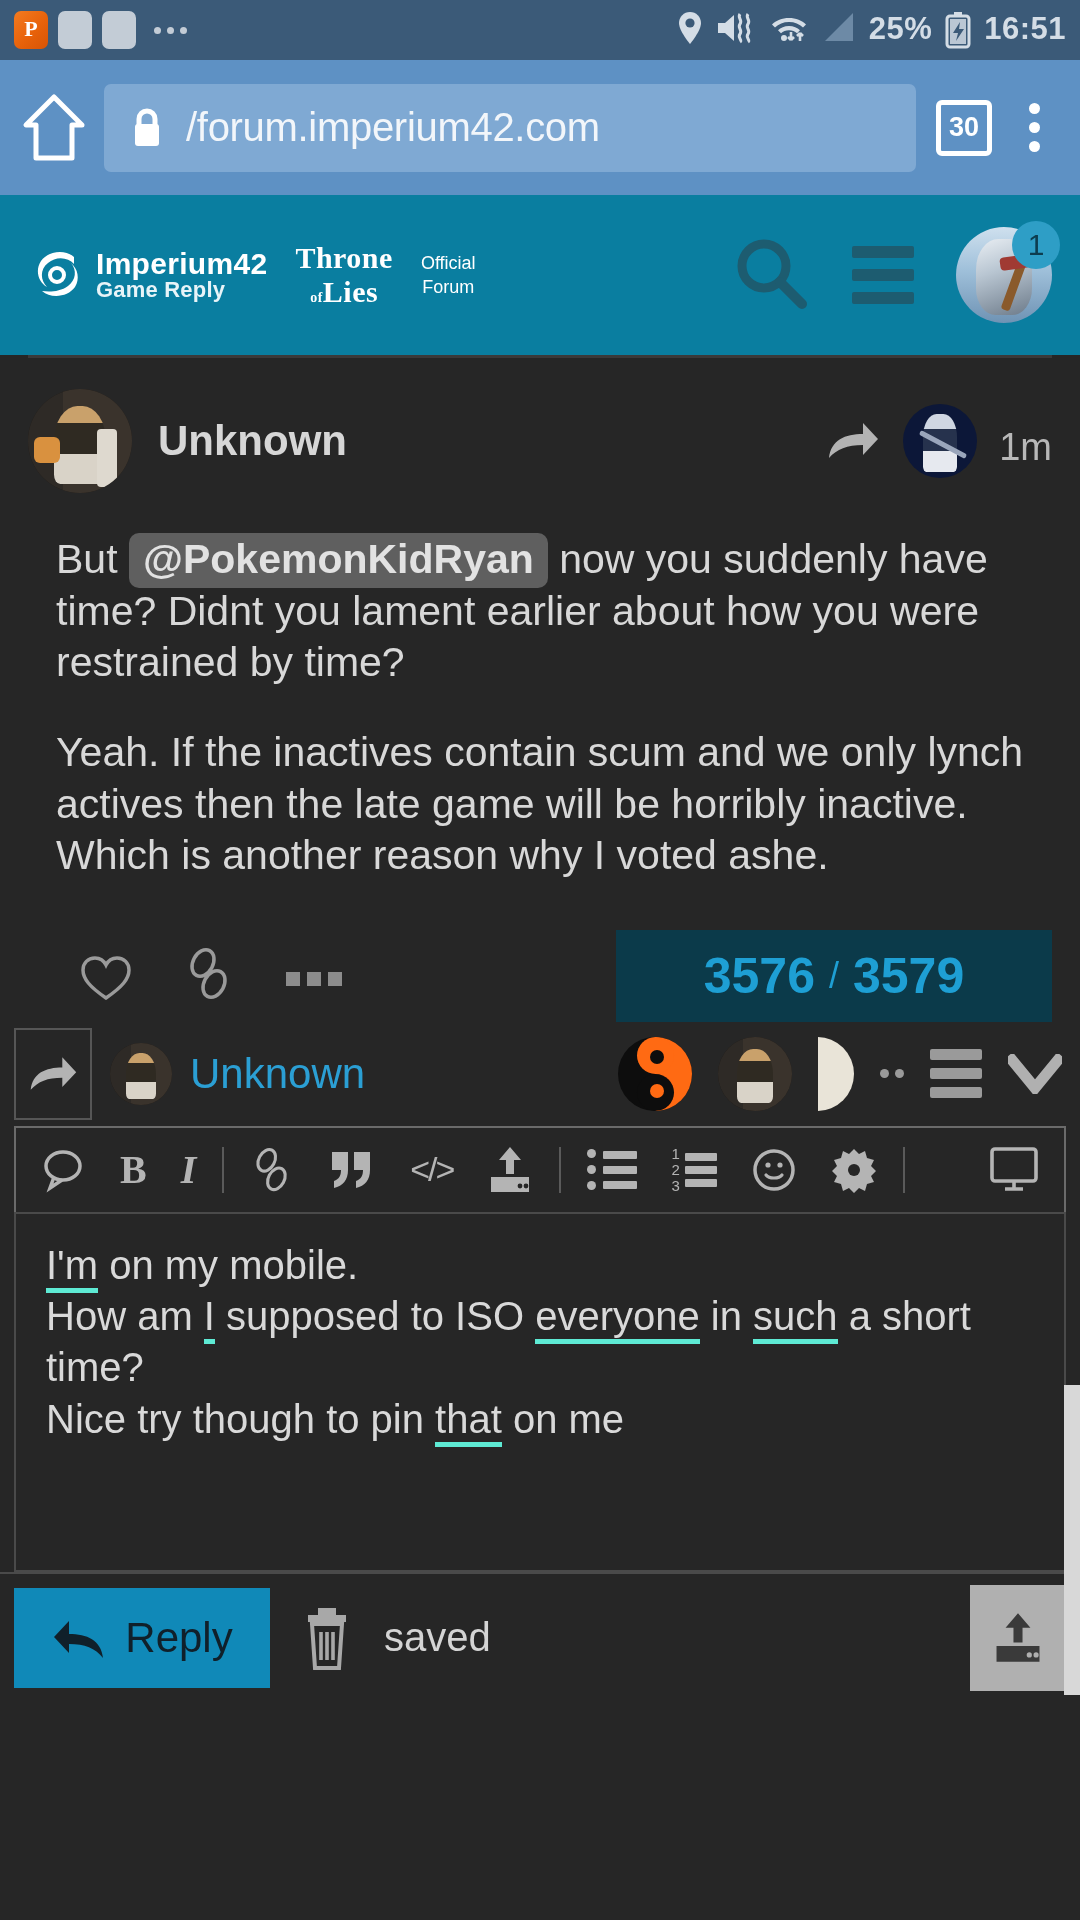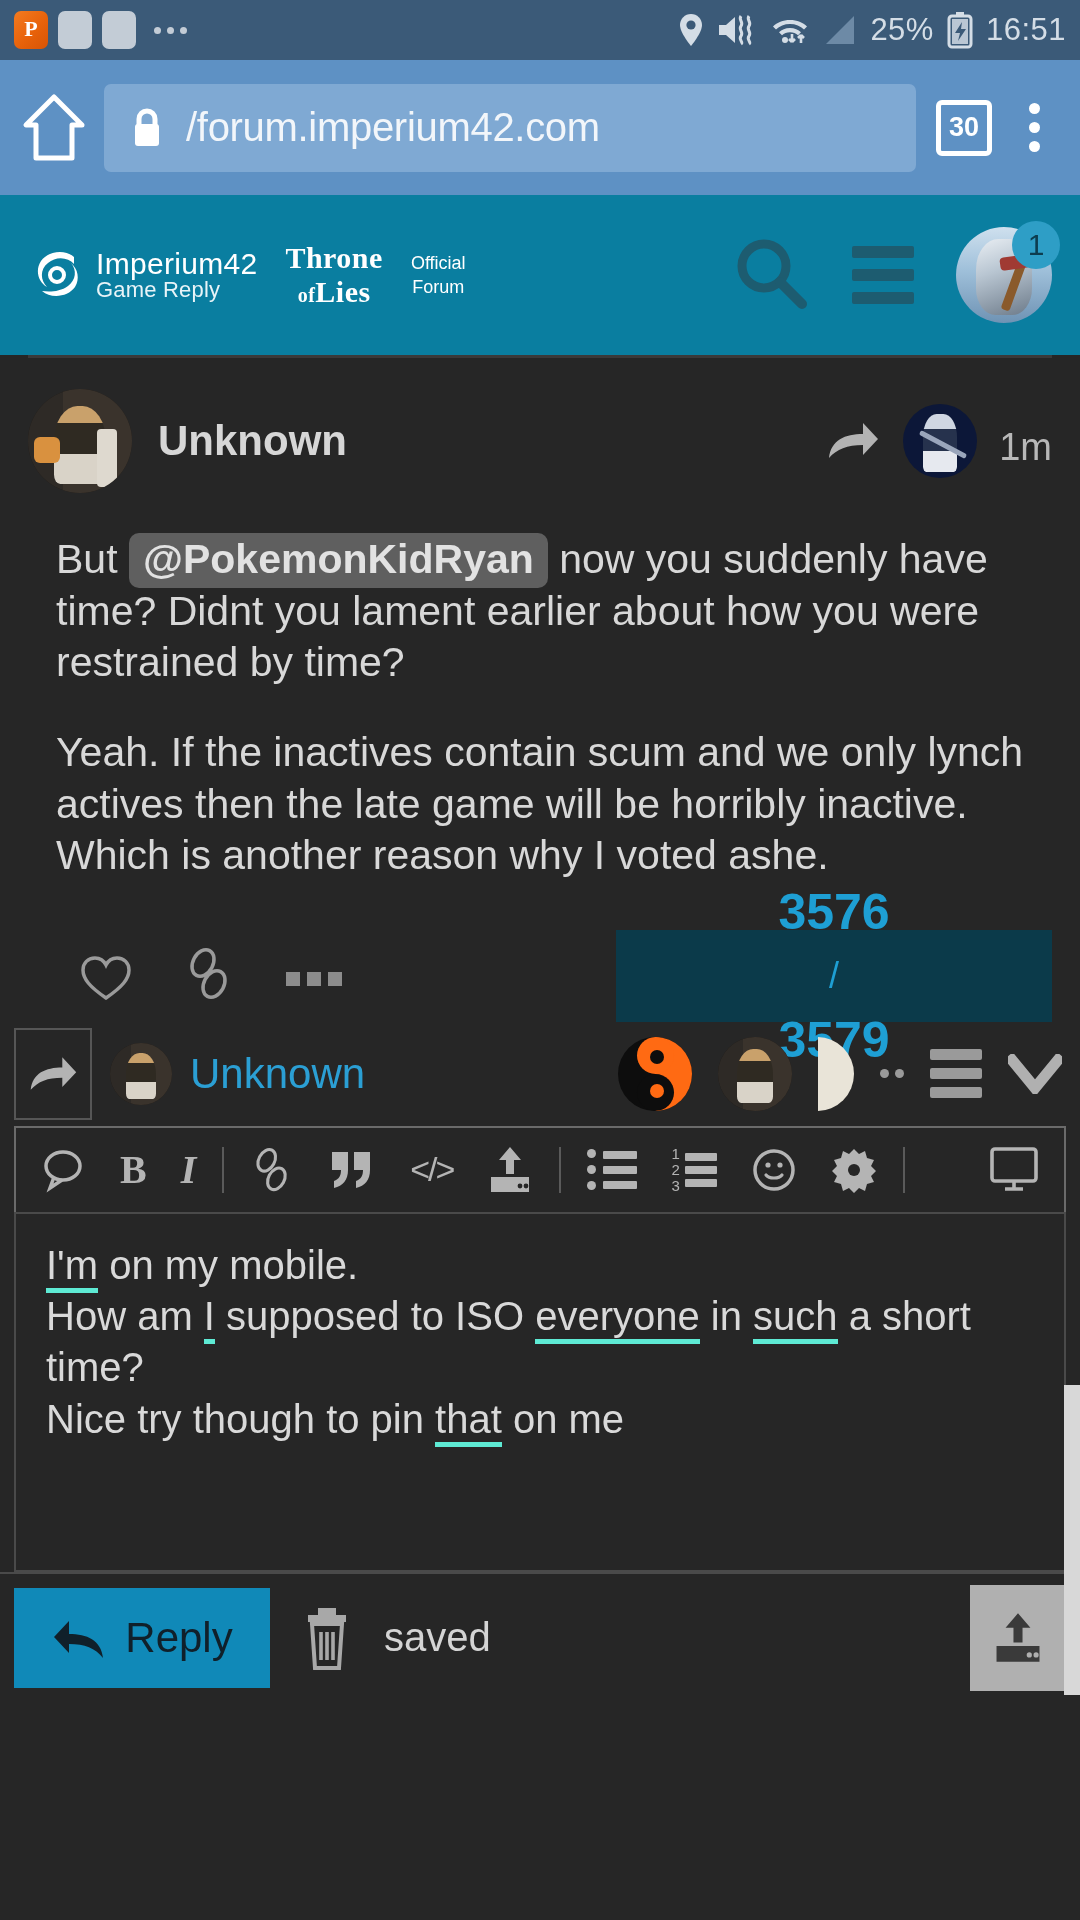--- a/index.html
+++ b/index.html
@@ -24,21 +24,21 @@
     position:relative; overflow:hidden;
   }
   .sb-app-icon::after{
     content:"P"; position:absolute; left:0; right:0; top:50%;
     transform:translateY(-52%); text-align:center;
     font:700 22px "Liberation Serif", serif; color:#fff;
   }
   .sb-blank { width:34px; height:38px; border-radius:7px; background:#c3ccd6; }
   .sb-dots { display:flex; gap:6px; margin-left:8px; }
   .sb-dots i { width:7px; height:7px; border-radius:50%; background:#c3ccd6; display:block; }
-  .sb-right { margin-left:auto; display:flex; align-items:center; gap:13px; }
+  .sb-right { margin-left:auto; display:flex; align-items:flex-start; gap:13px;font-weight:bold; }
   .sb-pct { font-size:31px; letter-spacing:0.5px; color:#d4dde6; }
   .sb-time { font-size:31px; letter-spacing:0.5px; color:#d4dde6; }
   .ic { display:block; }
 
   
   .urlbar {
     height:135px; background:#5e91c4; flex:none;
     display:flex; align-items:center; padding:0 18px; gap:14px;justify-content:center;
   }
   .home-btn { width:72px; display:flex; justify-content:center; align-items:center; }
@@ -57,28 +57,28 @@
   }
   .kebab { width:56px; display:flex; flex-direction:column; align-items:center; gap:8px; flex:none; }
   .kebab i { width:11px; height:11px; border-radius:50%; background:#fff; display:block; }
 
   
   .forum-header {
     height:160px; background:#0a7ea0; flex:none;
     display:flex; align-items:center; padding:0 28px; gap:20px;
   }
   .brand { display:flex; align-items:center; gap:28px; }
-  .brand-i42 { display:flex; align-items:center; gap:12px; }
+  .brand-i42 { display:flex; align-items:center; gap:12px;font-weight:bold; }
   .i42-txt { line-height:1.0; }
   .i42-name { color:#fff; font-size:30px; letter-spacing:0.3px; }
   .i42-sub  { color:#e8f4f8; font-size:22px; letter-spacing:0.2px; }
   .tol { text-align:center; line-height:0.98; position:relative; }
   .tol-1 { color:#fff; font:700 30px "Liberation Serif", serif; letter-spacing:0.5px; }
   .tol-2 { color:#fff; font:700 30px "Liberation Serif", serif; letter-spacing:0.5px; }
-  .tol-2 small { font-size:20px; }
+  .tol-2 small { font-size:14px; }
   .official { color:#fff; font-size:18px; font-weight:400; line-height:1.35; text-align:center; }
   .hdr-right { margin-left:auto; display:flex; align-items:center; gap:42px; }
   .hamb { display:flex; flex-direction:column; gap:11px; }
   .hamb i { width:62px; height:12px; background:#1d5c70; border-radius:2px; display:block; }
   .hdr-avatar-wrap { position:relative; width:96px; height:96px; }
   .hdr-avatar {
     width:96px; height:96px; border-radius:50%; overflow:hidden;
     background:linear-gradient(180deg,#cfe0ee 0%,#9fc0da 45%,#6f93b4 100%);
     position:relative;
   }
@@ -153,21 +153,21 @@
     padding:3px 14px 6px 14px; font-weight:700; white-space:nowrap;
   }
 
   
   .post-actions { position:relative; height:116px; margin-top:24px; }
   .act-left { display:flex; align-items:flex-end; gap:52px; padding:0 52px; height:100%; padding-bottom:20px; }
   .act-dots { display:flex; gap:7px; align-items:center; margin-bottom:16px; }
   .act-dots i { width:14px; height:14px; background:#8c8c8c; display:block; }
   .counter {
     position:absolute; right:0; bottom:0; width:436px; height:92px;
-    background:#0b3a4a; display:flex; align-items:center; justify-content:center; gap:14px;flex-direction:column;
+    background:#0b3a4a; display:flex; align-items:center; justify-content:center; gap:14px;
   }
   .counter .cur { color:#1e9fd4; font-size:50px; font-weight:700; }
   .counter .sep { color:#1e9fd4; font-size:36px; }
   .counter .tot { color:#1e9fd4; font-size:50px; font-weight:700; }
 
   
   .ctx-bar {
     height:104px; display:flex; align-items:center; gap:18px;
     padding:0 18px 0 14px; background:#262626; flex:none;
   }

